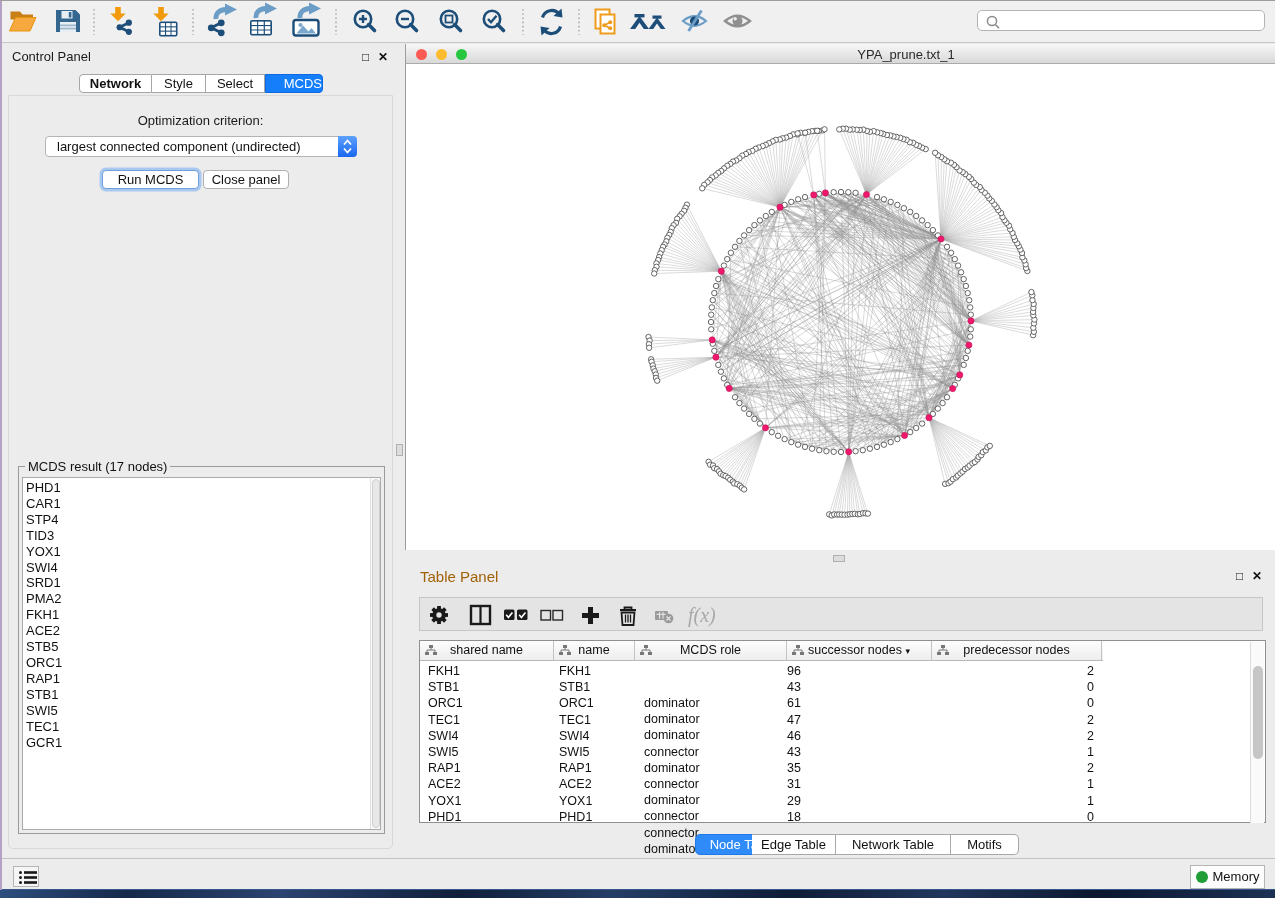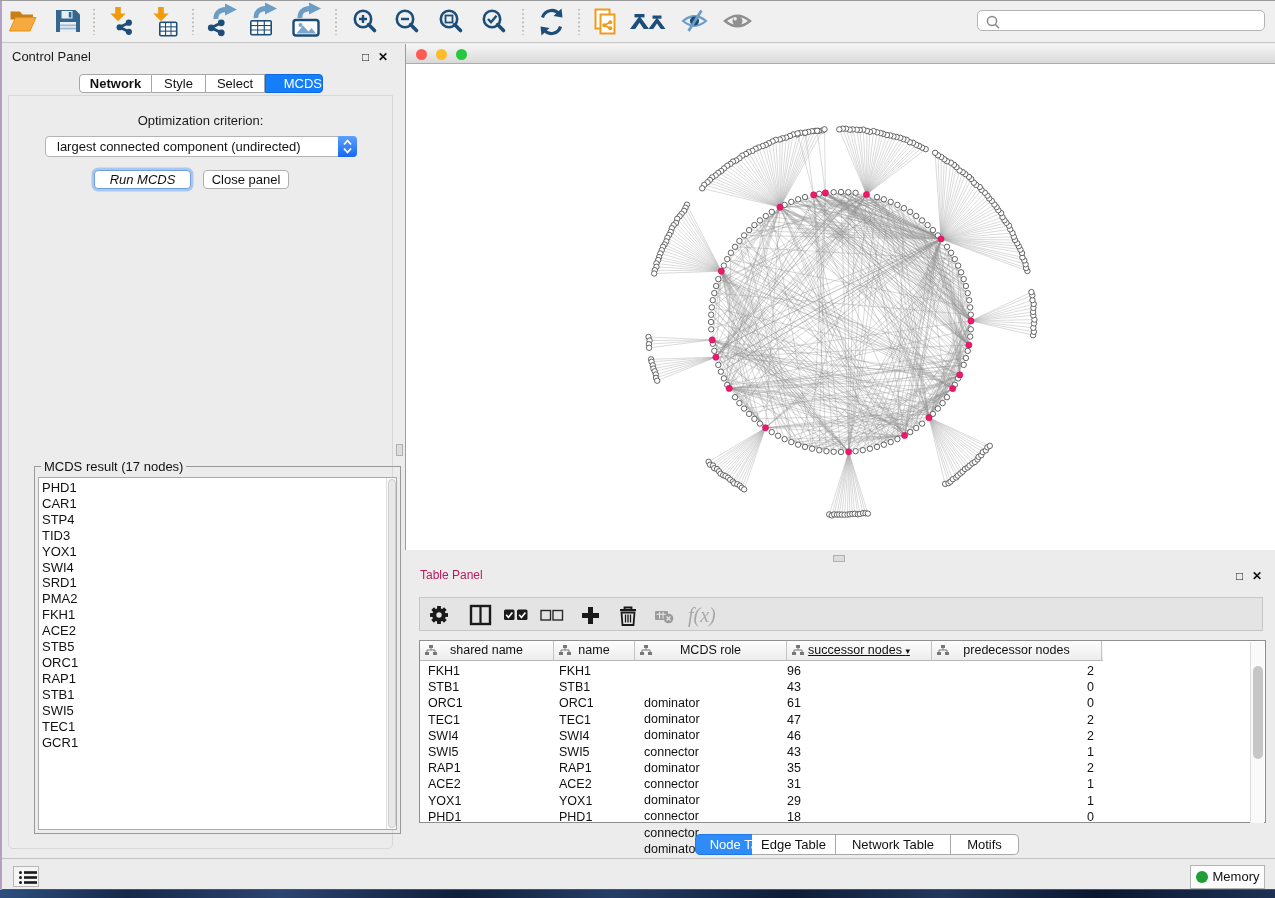--- a/index.html
+++ b/index.html
@@ -15,34 +15,34 @@
 #cp-title { left:12px; top:49px; font-size:13px; color:#1a1a1a; }
 .winbtns { position:absolute; font-size:12px; color:#111; }
 #cp-tabs { left:79px; top:74px; height:19px; }
 .tab { position:absolute; top:0; height:19px; border:1px solid #a6a6a6; background:#fff; font-size:13px; color:#111; text-align:center; line-height:18px; }
 .tab.sel { background:#157efb; border-color:#0f6ae0; color:#fff; }
 #cp-body { left:8px; top:95px; width:385px; height:754px; border:1px solid #d8d8d8; border-radius:0 0 5px 5px; }
 #opt-label { left:8px; top:113px; width:385px; text-align:center; font-size:13px; color:#1a1a1a; }
 #dropdown { left:45px; top:136px; width:312px; height:21px; background:#fff; border:1px solid #b4b4b4; border-radius:4px; font-size:13px; color:#111; line-height:19px; padding-left:11px; }
 #dd-btn { position:absolute; right:-1px; top:-1px; width:19px; height:21px; border-radius:0 4px 4px 0; background:linear-gradient(#5da2fd,#1966f0); color:#fff; }
 .btn { position:absolute; height:19px; background:#fff; border:1px solid #b0b0b0; border-radius:4px; font-size:13px; color:#111; text-align:center; line-height:17px; }
-#run-btn { left:94px; top:170px; width:97px; box-shadow:0 0 0 2.5px #a9c8ef; border-color:#6f9fdc;font-style:italic; }
+#run-btn { left:102px; top:170px; width:97px; box-shadow:0 0 0 2.5px #a9c8ef; border-color:#6f9fdc; }
 #close-btn { left:203px; top:170px; width:86px; }
-#fieldset { left:34px; top:466px; width:367px; height:368px; border:1px solid #9a9a9a; }
+#fieldset { left:18px; top:466px; width:367px; height:368px; border:1px solid #9a9a9a; }
 #fs-legend { position:absolute; left:6px; top:-8px; background:#ececec; padding:0 3px; font-size:13px; color:#111; }
 #fs-list { position:absolute; left:3px; top:10px; width:359px; height:353px; background:#fff; border:1px solid #aaa; font-size:13px; color:#111; line-height:15.9px; padding:2px 0 0 3px; }
 #fs-scroll { position:absolute; right:0px; top:0px; width:10px; height:351px; background:#fafafa; border-left:1px solid #e0e0e0; }
 #fs-thumb { position:absolute; left:1px; top:1px; width:8px; height:349px; background:#e8e8e8; border:1px solid #cfcfcf; border-radius:4px; }
 
 
 #net-title { left:405px; top:44px; width:870px; height:20px; background:linear-gradient(#f7f7f7,#d9d9d9); border-bottom:1px solid #ababab; border-left:1px solid #9d9d9d; }
 .light { position:absolute; top:4.5px; width:11px; height:11px; border-radius:50%; }
 #net-name { position:absolute; left:130px; top:3px; width:740px; text-align:center; font-size:13px; color:#2a2a2a; }
 #net-canvas { left:405px; top:64px; width:870px; height:486px; background:#fff; border-left:1px solid #9d9d9d; overflow:hidden; }
-#tp-title { left:420px; top:568px; font-size:12px; color:#be185d; }
+#tp-title { left:420px; top:568px; font-size:15px; color:#a16207; }
 #tp-toolbar { left:419px; top:597px; width:844px; height:34px; background:#e4e4e4; border:1px solid #c6c6c6; }
 #tbl { left:419px; top:640px; width:847px; height:183px; background:#fff; border:1px solid #8f8f8f; }
 #tbl-head { position:absolute; left:0; top:0; width:683px; height:20px; background:linear-gradient(#fdfdfd,#ededed); border-bottom:1px solid #b9b9b9; font-size:12.5px; color:#111; }
 .hcol { position:absolute; top:0; height:20px; border-right:1px solid #c3c3c3; text-align:center; line-height:19px; }
 .hicon { position:absolute; left:5px; top:4px; width:12px; height:11px; }
 .trow { position:absolute; left:0; width:830px; height:16.2px; font-size:12.5px; color:#111; }
 .c1 { position:absolute; left:8px; }
 .c2 { position:absolute; left:139px; }
 .c3 { position:absolute; left:224px;margin-top:32px; }
 .c4 { position:absolute; left:367px; width:140px; text-align:left; }
@@ -208,20 +208,21 @@
     <div id="fs-scroll">
         <div id="fs-thumb"></div>
       </div>
   </div>
 </div>
 
 <div class="abs" id="net-title">
   <div class="light" style="left:10px;background:#fc5b53;"></div>
   <div class="light" style="left:30px;background:#fdbc2e;"></div>
   <div class="light" style="left:50px;background:#27c73f;"></div>
+  <div id="net-name">YPA_prune.txt_1</div>
 </div>
 <div class="abs" id="net-canvas"><svg width="870" height="489" viewBox="0 0 870 489">
       <path d="M374.0 143.2L321.2 195.1M374.0 143.2L317.9 201.6M374.0 143.2L312.3 215.1M374.0 143.2L310.1 222.0M374.0 143.2L308.3 229.1M374.0 143.2L306.8 236.2M374.0 143.2L308.3 286.9M374.0 143.2L312.3 300.9M374.0 143.2L314.9 307.7M374.0 143.2L317.9 314.4M374.0 143.2L321.2 320.9M374.0 143.2L564.8 250.7M374.0 143.2L564.2 243.4M374.0 143.2L563.2 236.2M374.0 143.2L561.7 229.1M374.0 143.2L559.9 222.0M374.0 143.2L557.7 215.1M374.0 143.2L491.4 140.9M374.0 143.2L484.7 137.9M374.0 143.2L477.9 135.3M374.0 143.2L471.0 382.9M374.0 143.2L477.9 380.7M374.0 143.2L484.7 378.1M374.0 143.2L536.6 339.1M374.0 143.2L541.0 333.2M374.0 143.2L548.8 320.9M374.0 143.2L552.1 314.4M374.0 143.2L557.7 300.9M374.0 143.2L559.9 294.0M374.0 143.2L561.7 286.9M407.7 130.9L420.4 387.2M407.7 130.9L427.7 387.8M407.7 130.9L435.0 388.0M407.7 130.9L555.1 208.3M407.7 130.9L552.1 201.6M407.7 130.9L548.8 195.1M407.7 130.9L545.1 188.8M407.7 130.9L541.0 182.8M407.7 130.9L531.9 171.4M407.7 130.9L531.9 344.6M407.7 130.9L536.6 339.1M407.7 130.9L541.0 333.2M407.7 130.9L548.8 320.9M407.7 130.9L552.1 314.4M407.7 130.9L557.7 300.9M407.7 130.9L559.9 294.0M419.4 128.9L564.8 250.7M419.4 128.9L564.2 243.4M419.4 128.9L563.2 236.2M419.4 128.9L561.7 229.1M419.4 128.9L559.9 222.0M419.4 128.9L557.7 215.1M419.4 128.9L561.7 229.1M419.4 128.9L559.9 222.0M419.4 128.9L557.7 215.1M419.4 128.9L555.1 208.3M419.4 128.9L552.1 201.6M419.4 128.9L548.8 195.1M419.4 128.9L545.1 188.8M419.4 128.9L541.0 182.8M419.4 128.9L406.1 384.7M419.4 128.9L413.2 386.2M460.5 130.5L564.2 243.4M460.5 130.5L563.2 236.2M460.5 130.5L561.7 229.1M460.5 130.5L559.9 222.0M460.5 130.5L557.7 215.1M460.5 130.5L555.1 208.3M460.5 130.5L552.1 201.6M460.5 130.5L310.1 222.0M460.5 130.5L308.3 229.1M460.5 130.5L306.8 236.2M460.5 130.5L305.8 243.4M460.5 130.5L312.3 300.9M460.5 130.5L314.9 307.7M460.5 130.5L317.9 314.4M460.5 130.5L321.2 320.9M460.5 130.5L329.0 333.2M460.5 130.5L333.4 339.1M460.5 130.5L338.1 344.6M460.5 130.5L333.4 176.9M460.5 130.5L329.0 182.8M535.0 175.0L385.3 137.9M535.0 175.0L378.6 140.9M535.0 175.0L365.8 147.9M535.0 175.0L359.8 152.0M535.0 175.0L353.9 156.4M535.0 175.0L348.4 161.1M535.0 175.0L343.1 166.1M535.0 175.0L338.1 171.4M535.0 175.0L471.0 133.1M535.0 175.0L449.6 128.8M535.0 175.0L442.3 128.2M535.0 175.0L435.0 128.0M535.0 175.0L427.7 128.2M535.0 175.0L413.2 129.8M535.0 175.0L399.0 133.1M535.0 175.0L392.1 135.3M535.0 175.0L385.3 137.9M535.0 175.0L442.3 128.2M535.0 175.0L435.0 128.0M535.0 175.0L427.7 128.2M535.0 175.0L413.2 129.8M535.0 175.0L449.6 128.8M535.0 175.0L442.3 128.2M535.0 175.0L435.0 128.0M535.0 175.0L427.7 128.2M535.0 175.0L308.3 286.9M535.0 175.0L312.3 300.9M535.0 175.0L314.9 307.7M535.0 175.0L317.9 314.4M535.0 175.0L321.2 320.9M535.0 175.0L329.0 333.2M535.0 175.0L333.4 339.1M535.0 175.0L435.0 388.0M535.0 175.0L449.6 387.2M535.0 175.0L456.8 386.2M535.0 175.0L463.9 384.7M535.0 175.0L471.0 382.9M535.0 175.0L477.9 380.7M535.0 175.0L484.7 378.1M535.0 175.0L491.4 375.1M535.0 175.0L504.2 368.1M535.0 175.0L305.2 265.3M535.0 175.0L306.8 279.8M535.0 175.0L308.3 286.9M535.0 175.0L312.3 300.9M535.0 175.0L314.9 307.7M565.0 256.9L442.3 128.2M565.0 256.9L435.0 128.0M565.0 256.9L427.7 128.2M565.0 256.9L413.2 129.8M565.0 256.9L399.0 133.1M565.0 256.9L392.1 135.3M565.0 256.9L385.3 137.9M565.0 256.9L504.2 147.9M565.0 256.9L497.9 144.2M565.0 256.9L491.4 140.9M565.0 256.9L484.7 137.9M565.0 256.9L477.9 135.3M565.0 256.9L471.0 133.1M565.0 256.9L449.6 128.8M565.0 256.9L442.3 128.2M565.0 256.9L435.0 128.0M565.0 256.9L504.2 368.1M565.0 256.9L510.2 364.0M565.0 256.9L516.1 359.6M565.0 256.9L526.9 349.9M565.0 256.9L531.9 344.6M565.0 256.9L536.6 339.1M562.9 281.0L471.0 133.1M562.9 281.0L449.6 128.8M562.9 281.0L442.3 128.2M562.9 281.0L435.0 128.0M562.9 281.0L427.7 128.2M562.9 281.0L413.2 129.8M562.9 281.0L399.0 133.1M562.9 281.0L392.1 135.3M562.9 281.0L413.2 129.8M562.9 281.0L399.0 133.1M562.9 281.0L392.1 135.3M562.9 281.0L385.3 137.9M562.9 281.0L378.6 140.9M562.9 281.0L526.9 166.1M562.9 281.0L521.6 161.1M562.9 281.0L516.1 156.4M562.9 281.0L510.2 152.0M562.9 281.0L548.8 195.1M553.8 310.9L557.7 215.1M553.8 310.9L555.1 208.3M553.8 310.9L552.1 201.6M553.8 310.9L321.2 195.1M553.8 310.9L317.9 201.6M553.8 310.9L312.3 215.1M553.8 310.9L545.1 188.8M553.8 310.9L541.0 182.8M553.8 310.9L531.9 171.4M553.8 310.9L526.9 166.1M553.8 310.9L471.0 382.9M553.8 310.9L477.9 380.7M553.8 310.9L484.7 378.1M553.8 310.9L378.6 375.1M553.8 310.9L385.3 378.1M553.8 310.9L392.1 380.7M553.8 310.9L399.0 382.9M553.8 310.9L406.1 384.7M546.7 324.6L406.1 384.7M546.7 324.6L413.2 386.2M546.7 324.6L420.4 387.2M546.7 324.6L427.7 387.8M546.7 324.6L435.0 388.0M546.7 324.6L449.6 387.2M546.7 324.6L456.8 386.2M546.7 324.6L463.9 384.7M546.7 324.6L471.0 382.9M546.7 324.6L333.4 176.9M546.7 324.6L329.0 182.8M546.7 324.6L324.9 188.8M546.7 324.6L321.2 195.1M546.7 324.6L317.9 201.6M523.0 353.7L491.4 140.9M523.0 353.7L484.7 137.9M523.0 353.7L477.9 135.3M523.0 353.7L471.0 133.1M523.0 353.7L449.6 128.8M523.0 353.7L442.3 128.2M523.0 353.7L435.0 128.0M523.0 353.7L559.9 294.0M523.0 353.7L561.7 286.9M523.0 353.7L564.2 272.6M523.0 353.7L564.8 265.3M523.0 353.7L564.8 250.7M523.0 353.7L564.2 243.4M523.0 353.7L563.2 236.2M523.0 353.7L561.7 229.1M498.6 371.4L310.1 222.0M498.6 371.4L308.3 229.1M498.6 371.4L306.8 236.2M498.6 371.4L545.1 188.8M498.6 371.4L541.0 182.8M498.6 371.4L531.9 171.4M498.6 371.4L526.9 166.1M498.6 371.4L338.1 171.4M498.6 371.4L333.4 176.9M498.6 371.4L329.0 182.8M498.6 371.4L359.8 152.0M498.6 371.4L353.9 156.4M498.6 371.4L348.4 161.1M498.6 371.4L378.6 375.1M498.6 371.4L385.3 378.1M498.6 371.4L392.1 380.7M498.6 371.4L399.0 382.9M498.6 371.4L406.1 384.7M442.7 387.8L484.7 137.9M442.7 387.8L477.9 135.3M442.7 387.8L471.0 133.1M442.7 387.8L449.6 128.8M442.7 387.8L442.3 128.2M442.7 387.8L435.0 128.0M442.7 387.8L310.1 222.0M442.7 387.8L308.3 229.1M442.7 387.8L306.8 236.2M442.7 387.8L305.8 243.4M442.7 387.8L305.2 250.7M442.7 387.8L306.8 236.2M442.7 387.8L305.8 243.4M442.7 387.8L305.2 250.7M442.7 387.8L305.0 258.0M359.5 363.8L516.1 359.6M359.5 363.8L526.9 349.9M359.5 363.8L531.9 344.6M359.5 363.8L555.1 208.3M359.5 363.8L552.1 201.6M359.5 363.8L548.8 195.1M359.5 363.8L545.1 188.8M359.5 363.8L317.9 314.4M359.5 363.8L321.2 320.9M359.5 363.8L329.0 333.2M359.5 363.8L308.3 286.9M359.5 363.8L312.3 300.9M359.5 363.8L314.9 307.7M359.5 363.8L317.9 314.4M359.5 363.8L321.2 320.9M323.2 324.4L548.8 320.9M323.2 324.4L552.1 314.4M323.2 324.4L557.7 300.9M323.2 324.4L559.9 294.0M323.2 324.4L561.7 286.9M323.2 324.4L484.7 378.1M323.2 324.4L491.4 375.1M323.2 324.4L504.2 368.1M323.2 324.4L510.2 364.0M323.2 324.4L516.1 359.6M323.2 324.4L526.9 349.9M323.2 324.4L531.9 344.6M323.2 324.4L536.6 339.1M323.2 324.4L385.3 137.9M309.9 293.2L484.7 137.9M309.9 293.2L477.9 135.3M309.9 293.2L471.0 133.1M309.9 293.2L449.6 128.8M309.9 293.2L442.3 128.2M309.9 293.2L435.0 128.0M309.9 293.2L427.7 128.2M309.9 293.2L413.2 129.8M309.9 293.2L449.6 128.8M309.9 293.2L442.3 128.2M306.2 275.9L484.7 378.1M306.2 275.9L491.4 375.1M306.2 275.9L504.2 368.1M306.2 275.9L510.2 364.0M306.2 275.9L516.1 359.6M306.2 275.9L526.9 349.9M306.2 275.9L531.9 344.6M306.2 275.9L536.6 339.1M306.2 275.9L392.1 380.7M306.2 275.9L399.0 382.9M315.3 207.2L378.6 375.1M315.3 207.2L385.3 378.1M315.3 207.2L392.1 380.7M315.3 207.2L399.0 382.9M315.3 207.2L406.1 384.7M315.3 207.2L413.2 386.2M315.3 207.2L420.4 387.2M315.3 207.2L427.7 387.8M315.3 207.2L435.0 388.0M315.3 207.2L456.8 386.2M315.3 207.2L463.9 384.7M315.3 207.2L471.0 382.9M315.3 207.2L477.9 380.7M315.3 207.2L484.7 378.1M315.3 207.2L491.4 375.1M315.3 207.2L504.2 368.1M315.3 207.2L343.1 349.9M315.3 207.2L348.4 354.9M315.3 207.2L353.9 359.6M315.3 207.2L365.8 368.1M374.0 143.2L419.4 128.9M374.0 143.2L553.8 310.9M374.0 143.2L546.7 324.6M374.0 143.2L498.6 371.4M374.0 143.2L359.5 363.8M374.0 143.2L306.2 275.9M407.7 130.9L565.0 256.9M407.7 130.9L546.7 324.6M407.7 130.9L523.0 353.7M407.7 130.9L323.2 324.4M419.4 128.9L460.5 130.5M419.4 128.9L562.9 281.0M460.5 130.5L535.0 175.0M460.5 130.5L565.0 256.9M460.5 130.5L562.9 281.0M460.5 130.5L498.6 371.4M460.5 130.5L442.7 387.8M460.5 130.5L323.2 324.4M535.0 175.0L442.7 387.8M565.0 256.9L562.9 281.0M565.0 256.9L546.7 324.6M565.0 256.9L309.9 293.2M562.9 281.0L523.0 353.7M562.9 281.0L498.6 371.4M562.9 281.0L442.7 387.8M562.9 281.0L309.9 293.2M553.8 310.9L523.0 353.7M553.8 310.9L498.6 371.4M553.8 310.9L442.7 387.8M553.8 310.9L323.2 324.4M553.8 310.9L309.9 293.2M553.8 310.9L306.2 275.9M546.7 324.6L315.3 207.2M523.0 353.7L498.6 371.4M523.0 353.7L359.5 363.8M523.0 353.7L315.3 207.2M498.6 371.4L442.7 387.8M498.6 371.4L359.5 363.8M442.7 387.8L323.2 324.4M442.7 387.8L309.9 293.2M359.5 363.8L306.2 275.9M309.9 293.2L315.3 207.2M306.2 275.9L315.3 207.2M312.3 300.9L365.8 147.9M531.9 171.4L413.2 129.8M385.3 137.9L338.1 171.4M348.4 354.9L516.1 156.4M305.0 258.0L484.7 137.9M435.0 128.0L548.8 195.1M557.7 300.9L305.8 243.4M477.9 135.3L338.1 171.4M399.0 133.1L504.2 368.1M548.8 195.1L329.0 182.8M541.0 333.2L308.3 286.9M333.4 176.9L372.1 371.8M385.3 137.9L541.0 182.8M504.2 368.1L308.3 286.9M308.3 229.1L564.8 250.7M413.2 386.2L536.6 339.1M559.9 294.0L312.3 215.1M306.8 279.8L504.2 368.1M348.4 354.9L526.9 349.9M484.7 378.1L338.1 171.4M548.8 320.9L338.1 344.6M308.3 286.9L552.1 314.4M305.0 258.0L548.8 320.9M471.0 133.1L392.1 380.7M392.1 135.3L343.1 166.1M491.4 375.1L497.9 144.2M449.6 128.8L564.8 250.7M321.2 320.9L359.8 152.0M338.1 171.4L385.3 378.1M516.1 156.4L541.0 333.2M557.7 300.9L353.9 156.4M378.6 375.1L427.7 387.8M557.7 300.9L321.2 320.9M477.9 135.3L385.3 137.9M463.9 384.7L399.0 133.1M385.3 378.1L435.0 388.0M365.8 147.9L406.1 384.7M564.8 265.3L435.0 128.0M510.2 364.0L317.9 314.4M504.2 147.9L564.2 272.6M321.2 320.9L564.8 265.3M491.4 375.1L564.8 250.7M557.7 300.9L343.1 349.9M559.9 294.0L536.6 339.1M510.2 364.0L531.9 171.4M324.9 188.8L321.2 320.9M321.2 195.1L564.2 243.4M559.9 294.0L329.0 333.2M385.3 378.1L353.9 156.4M497.9 144.2L312.3 215.1M555.1 208.3L406.1 384.7M491.4 140.9L561.7 286.9" fill="none" stroke="#8f8f8f" stroke-width="0.75" opacity="0.46"></path>
       <path d="M374.0 143.2L416.7 66.4M374.0 143.2L412.8 66.9M374.0 143.2L409.2 66.9M374.0 143.2L405.9 67.2M374.0 143.2L402.3 67.9M374.0 143.2L398.7 69.0M374.0 143.2L394.6 68.8M374.0 143.2L391.4 70.4M374.0 143.2L387.2 70.4M374.0 143.2L383.9 72.0M374.0 143.2L380.2 73.6M374.0 143.2L376.6 74.3M374.0 143.2L373.8 75.5M374.0 143.2L369.8 75.9M374.0 143.2L366.6 77.4M374.0 143.2L362.9 79.2M374.0 143.2L359.8 80.9M374.0 143.2L356.7 82.1M374.0 143.2L352.7 83.5M374.0 143.2L349.6 84.8M374.0 143.2L346.4 86.9M374.0 143.2L342.6 88.2M374.0 143.2L339.9 90.0M374.0 143.2L336.3 91.6M374.0 143.2L333.4 94.3M374.0 143.2L330.2 96.5M374.0 143.2L327.0 97.6M374.0 143.2L324.4 99.9M374.0 143.2L321.3 101.7M374.0 143.2L318.0 104.4M374.0 143.2L315.2 107.0M374.0 143.2L312.2 108.9M374.0 143.2L309.6 111.4M374.0 143.2L306.2 113.4M374.0 143.2L303.9 116.0M374.0 143.2L301.5 118.3M374.0 143.2L298.2 120.9M374.0 143.2L296.2 124.3M407.7 130.9L399.2 68.7M407.7 130.9L391.6 69.4M419.4 128.9L418.5 65.3M419.4 128.9L411.2 66.8M460.5 130.5L519.7 85.1M460.5 130.5L516.1 83.6M460.5 130.5L513.0 81.9M460.5 130.5L510.2 80.8M460.5 130.5L507.1 78.8M460.5 130.5L503.8 78.2M460.5 130.5L500.6 75.8M460.5 130.5L497.4 75.0M460.5 130.5L494.3 73.8M460.5 130.5L490.6 72.9M460.5 130.5L487.5 72.4M460.5 130.5L484.3 71.4M460.5 130.5L480.9 71.0M460.5 130.5L477.2 69.8M460.5 130.5L474.6 69.0M460.5 130.5L471.2 68.3M460.5 130.5L467.6 67.1M460.5 130.5L463.9 67.8M460.5 130.5L460.9 66.9M460.5 130.5L457.3 65.6M460.5 130.5L453.8 66.0M460.5 130.5L450.8 65.7M460.5 130.5L446.7 65.4M460.5 130.5L443.7 65.7M460.5 130.5L440.0 64.7M460.5 130.5L436.8 64.7M460.5 130.5L433.3 65.4M535.0 175.0L621.4 207.0M535.0 175.0L620.1 204.0M535.0 175.0L619.6 200.3M535.0 175.0L618.3 196.4M535.0 175.0L616.4 193.3M535.0 175.0L616.0 189.0M535.0 175.0L614.4 185.6M535.0 175.0L612.8 182.2M535.0 175.0L611.2 179.3M535.0 175.0L609.0 176.0M535.0 175.0L607.8 172.8M535.0 175.0L606.5 169.0M535.0 175.0L604.2 165.3M535.0 175.0L603.0 161.7M535.0 175.0L600.4 158.8M535.0 175.0L598.5 156.2M535.0 175.0L596.5 153.1M535.0 175.0L595.1 149.1M535.0 175.0L592.3 146.2M535.0 175.0L590.6 143.1M535.0 175.0L588.4 140.5M535.0 175.0L585.8 136.9M535.0 175.0L583.2 134.4M535.0 175.0L581.4 131.6M535.0 175.0L578.8 128.7M535.0 175.0L575.5 125.9M535.0 175.0L573.8 123.0M535.0 175.0L570.2 120.9M535.0 175.0L567.8 118.6M535.0 175.0L565.2 115.0M535.0 175.0L562.9 112.8M535.0 175.0L559.3 110.1M535.0 175.0L556.7 108.1M535.0 175.0L553.5 106.5M535.0 175.0L550.5 103.1M535.0 175.0L548.0 100.8M535.0 175.0L544.9 98.7M535.0 175.0L541.0 97.2M535.0 175.0L538.3 95.3M535.0 175.0L535.3 93.0M535.0 175.0L532.0 91.3M535.0 175.0L529.1 88.8M565.0 256.9L627.1 271.2M565.0 256.9L627.9 267.8M565.0 256.9L627.3 263.8M565.0 256.9L628.0 259.4M565.0 256.9L628.4 255.6M565.0 256.9L627.3 251.3M565.0 256.9L627.1 247.9M565.0 256.9L627.4 243.9M565.0 256.9L627.7 240.0M565.0 256.9L626.5 236.1M565.0 256.9L626.3 231.3M565.0 256.9L625.4 228.1M523.0 353.7L539.1 419.9M523.0 353.7L542.5 419.1M523.0 353.7L544.6 417.6M523.0 353.7L546.9 415.2M523.0 353.7L550.1 413.5M523.0 353.7L551.8 411.6M523.0 353.7L554.4 409.4M523.0 353.7L556.6 407.6M523.0 353.7L559.0 405.0M523.0 353.7L561.7 403.5M523.0 353.7L563.6 401.6M523.0 353.7L566.4 399.3M523.0 353.7L568.8 398.0M523.0 353.7L571.5 395.4M523.0 353.7L572.6 392.9M523.0 353.7L575.2 391.2M523.0 353.7L576.8 388.1M523.0 353.7L579.8 386.4M523.0 353.7L581.4 383.3M523.0 353.7L583.8 381.9M442.7 387.8L423.2 450.4M442.7 387.8L425.8 451.4M442.7 387.8L428.2 450.4M442.7 387.8L431.0 450.6M442.7 387.8L433.2 450.5M442.7 387.8L435.8 450.6M442.7 387.8L438.5 450.7M442.7 387.8L441.5 450.6M442.7 387.8L443.8 450.3M442.7 387.8L446.3 450.0M442.7 387.8L448.8 449.8M442.7 387.8L451.8 450.3M442.7 387.8L453.9 450.0M442.7 387.8L457.0 449.2M442.7 387.8L459.5 449.3M442.7 387.8L461.9 449.6M359.5 363.8L302.6 397.8M359.5 363.8L304.1 400.7M359.5 363.8L307.0 401.5M359.5 363.8L308.2 404.2M359.5 363.8L311.0 405.1M359.5 363.8L313.0 407.3M359.5 363.8L314.6 409.7M359.5 363.8L317.2 411.2M359.5 363.8L319.5 412.1M359.5 363.8L322.1 413.7M359.5 363.8L324.2 415.7M359.5 363.8L326.9 417.6M359.5 363.8L328.2 419.4M359.5 363.8L331.3 420.2M359.5 363.8L333.8 421.7M359.5 363.8L335.8 423.8M359.5 363.8L338.1 425.4M309.9 293.2L245.1 295.3M309.9 293.2L245.6 297.8M309.9 293.2L246.8 301.4M309.9 293.2L247.4 304.6M309.9 293.2L248.7 307.3M309.9 293.2L249.8 310.5M309.9 293.2L250.0 313.9M309.9 293.2L251.2 316.7M306.2 275.9L242.5 273.0M306.2 275.9L243.6 276.6M306.2 275.9L242.9 280.2M306.2 275.9L243.1 283.8M315.3 207.2L280.9 140.7M315.3 207.2L279.5 143.8M315.3 207.2L278.1 146.8M315.3 207.2L275.6 149.8M315.3 207.2L273.6 152.3M315.3 207.2L271.2 154.8M315.3 207.2L270.0 158.9M315.3 207.2L267.6 161.2M315.3 207.2L265.8 164.2M315.3 207.2L264.7 167.9M315.3 207.2L263.2 170.9M315.3 207.2L261.4 173.8M315.3 207.2L260.3 177.4M315.3 207.2L258.6 180.5M315.3 207.2L257.0 182.8M315.3 207.2L255.7 186.2M315.3 207.2L254.3 189.5M315.3 207.2L253.1 193.1M315.3 207.2L252.2 196.0M315.3 207.2L250.4 199.4M315.3 207.2L250.5 202.8M315.3 207.2L248.8 206.2M315.3 207.2L248.2 209.5" fill="none" stroke="#a8a8a8" stroke-width="0.7" opacity="0.60"></path>
       <g fill="#fff" stroke="#555" stroke-width="0.9">
         <circle cx="435.0" cy="128.0" r="2.7"></circle>
         <circle cx="442.3" cy="128.2" r="2.7"></circle>
         <circle cx="449.6" cy="128.8" r="2.7"></circle>
         <circle cx="471.0" cy="133.1" r="2.7"></circle>
         <circle cx="477.9" cy="135.3" r="2.7"></circle>
@@ -610,21 +611,21 @@
           <path d="M6 3v2M2 7V5h8v2" stroke="#777" fill="none"></path>
         </svg>name</div>
     <div class="hcol" style="left:215px;width:152px;"><svg class="hicon" viewBox="0 0 12 11">
           <g fill="#777">
             <rect x="4" y="0" width="4" height="3"></rect>
             <rect x="0" y="7" width="4" height="3"></rect>
             <rect x="8" y="7" width="4" height="3"></rect>
           </g>
           <path d="M6 3v2M2 7V5h8v2" stroke="#777" fill="none"></path>
         </svg>MCDS role</div>
-    <div class="hcol" style="left:367px;width:145px;text-decoration:underline;"><svg class="hicon" viewBox="0 0 12 11">
+    <div class="hcol" style="left:367px;width:145px;"><svg class="hicon" viewBox="0 0 12 11">
           <g fill="#777">
             <rect x="4" y="0" width="4" height="3"></rect>
             <rect x="0" y="7" width="4" height="3"></rect>
             <rect x="8" y="7" width="4" height="3"></rect>
           </g>
           <path d="M6 3v2M2 7V5h8v2" stroke="#777" fill="none"></path>
         </svg>successor nodes <span style="font-size:9px;">▾</span></div>
     <div class="hcol" style="left:512px;width:170px;border-right:1px solid #c3c3c3;"><svg class="hicon" viewBox="0 0 12 11">
           <g fill="#777">
             <rect x="4" y="0" width="4" height="3"></rect>

